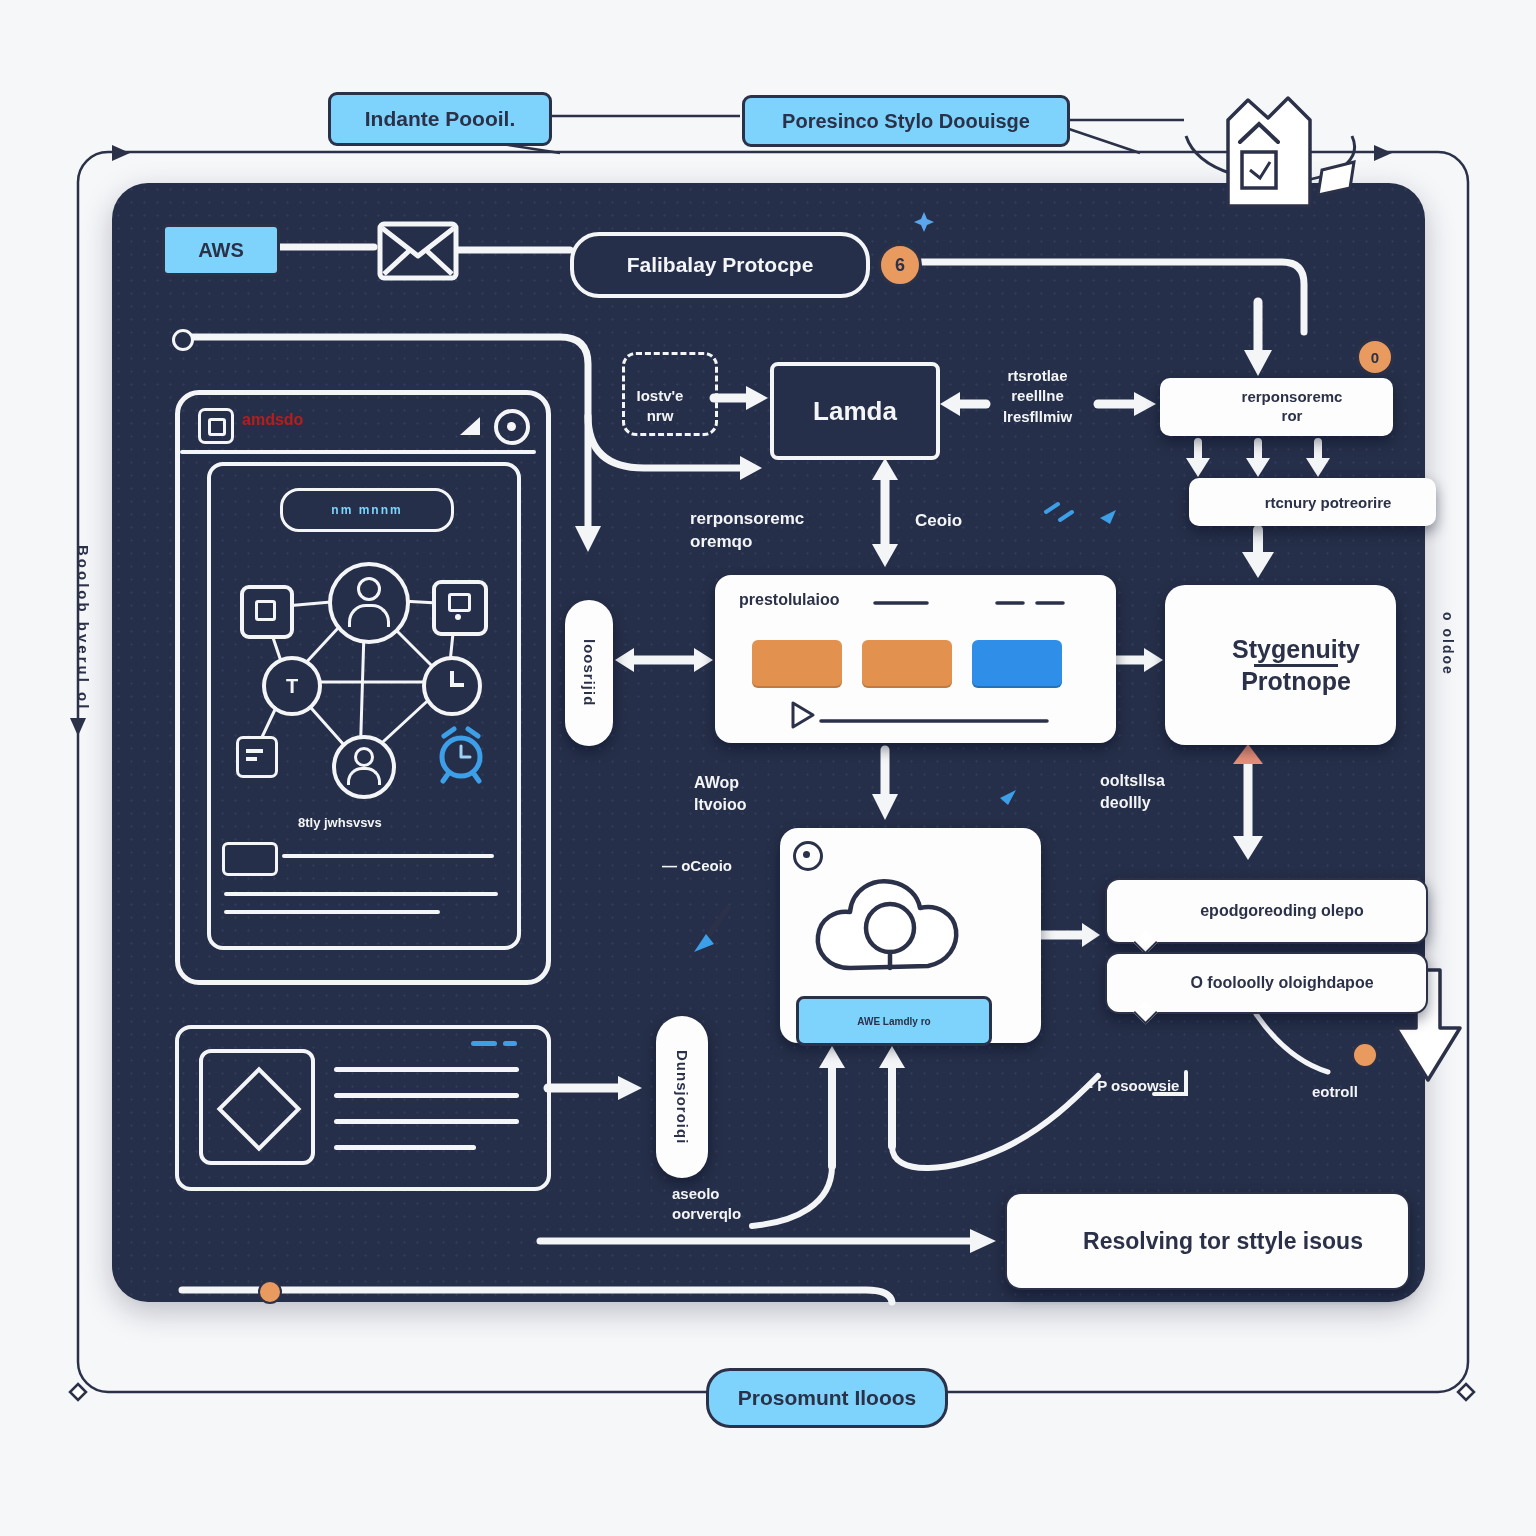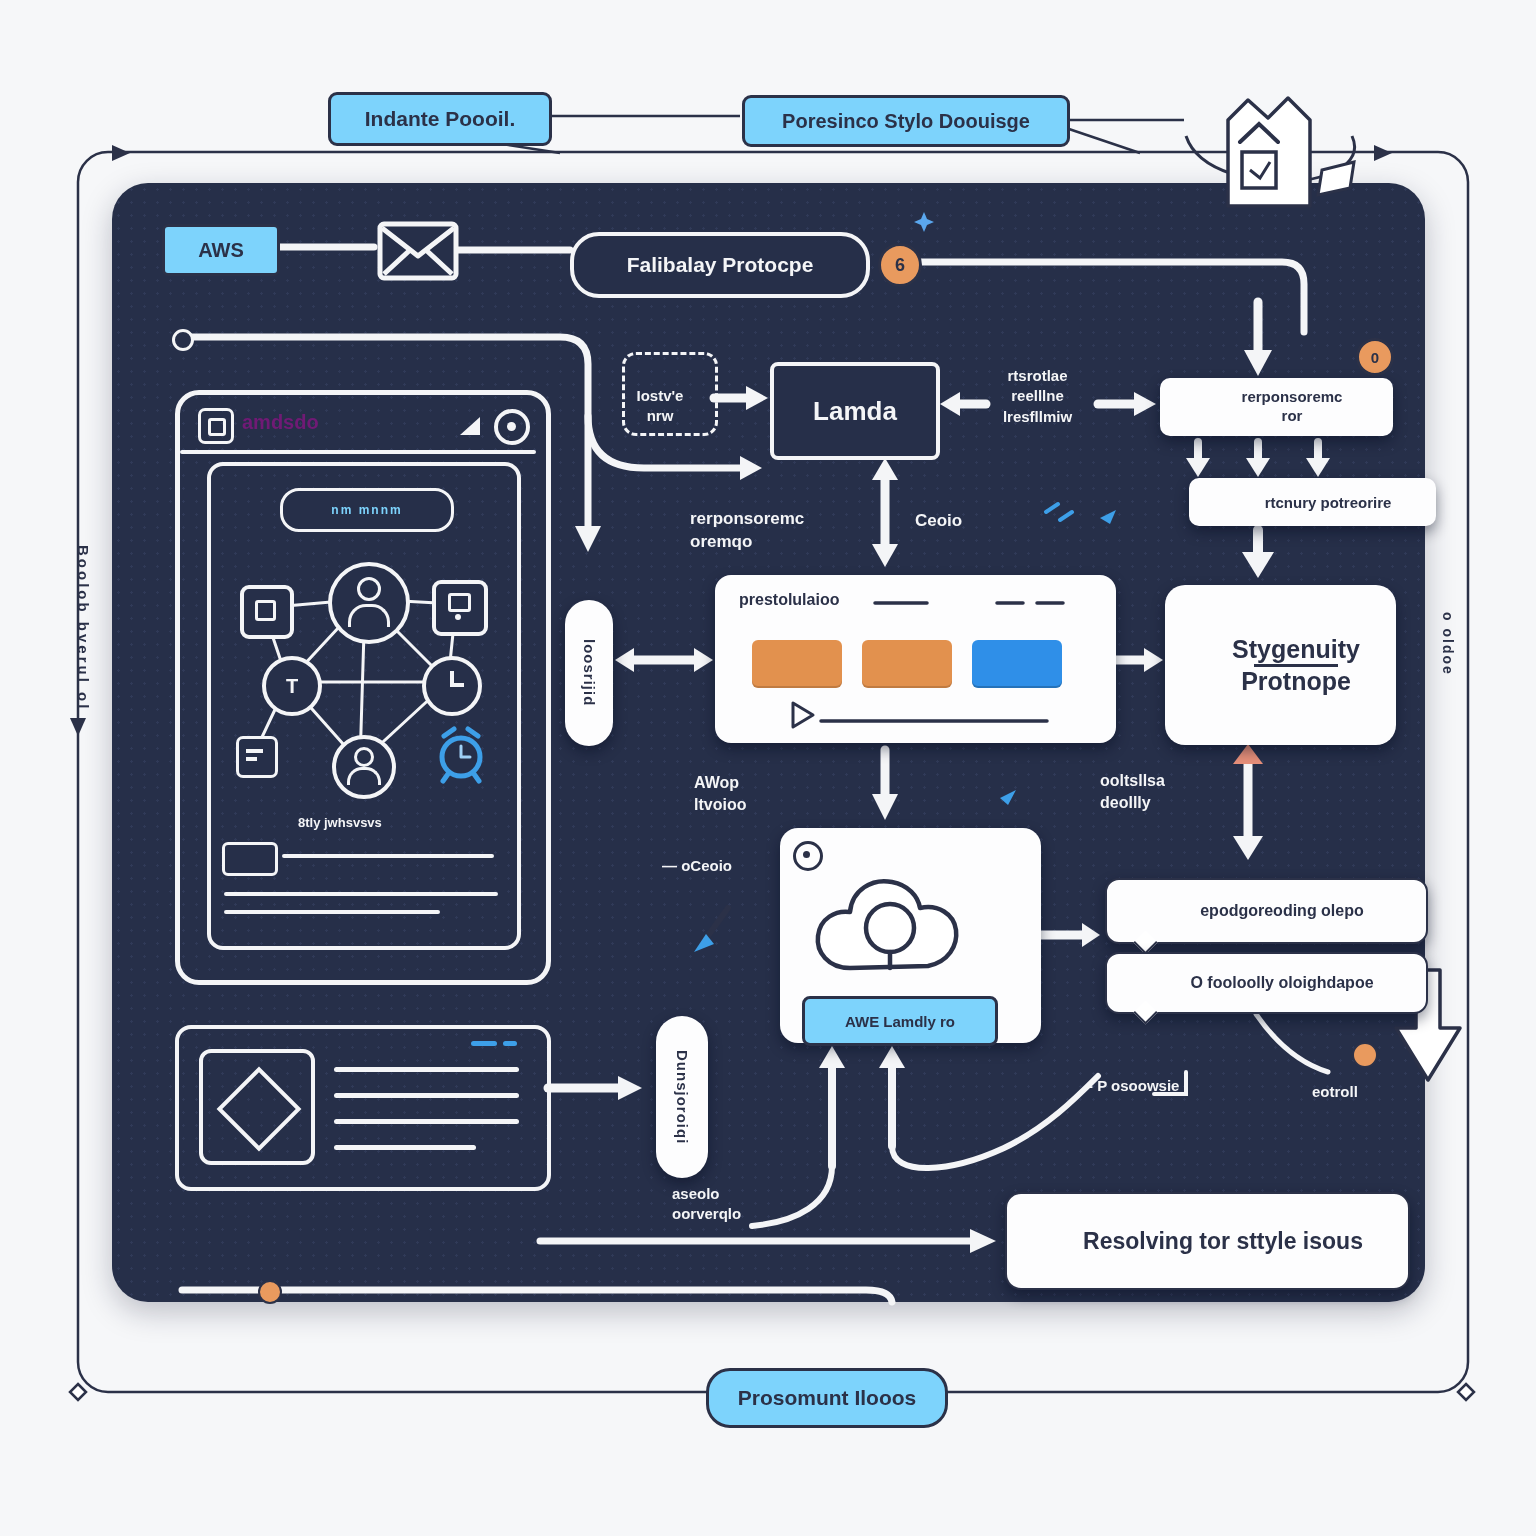--- a/index.html
+++ b/index.html
@@ -217,42 +217,42 @@
 
   <div class="wbox" style="left:780px;top:828px;width:230px;height:215px;border-radius:18px;display:block;">
     <span class="abs" style="left:13px;top:13px;width:24px;height:24px;border:3.5px solid #2b3148;border-radius:50%;">
       <span class="abs" style="left:7px;top:7px;width:7px;height:7px;background:#2b3148;border-radius:50%;"></span>
     </span>
     <svg class="abs" style="left:0;top:0;" width="230" height="215" viewBox="0 0 230 215">
       <path d="M70 140 C48 140 36 124 38 108 C40 90 56 82 70 84 C72 62 92 50 112 54 C128 57 138 68 140 80 C158 76 174 86 176 102 C178 118 168 134 148 138 Z" fill="#ffffff" stroke="#2b3148" stroke-width="4.5" stroke-linejoin="round"></path>
       <circle cx="110" cy="100" r="24" fill="none" stroke="#2b3148" stroke-width="4.5"></circle>
       <path d="M110 124 V140" stroke="#2b3148" stroke-width="4.5" stroke-linecap="round"></path>
     </svg>
-    <span class="obox" style="left:22px;top:168px;width:190px;height:44px;font-size:15px;border-radius:8px;">AWE Lamdly ro</span>
+    <span class="obox" style="left:16px;top:168px;width:190px;height:44px;font-size:10px;border-radius:8px;">AWE Lamdly ro</span>
   </div>
 
   <div class="note" style="left:1100px;top:770px;width:130px;font-size:16px;">ooltsllsa
 deollly</div>
   <div class="wbox" style="left:1105px;top:878px;width:288px;height:62px;border:2.5px solid #2b3148;border-radius:14px;font-size:16px;">
     <span>epodgoreoding olepo</span>
     <span class="tail"></span>
   </div>
   <div class="wbox" style="left:1105px;top:952px;width:288px;height:58px;border:2.5px solid #2b3148;border-radius:14px;font-size:16px;">
     <span>O fooloolly oloighdapoe</span>
     <span class="tail"></span>
   </div>
   <div class="dot" style="left:1352px;top:1042px;width:22px;height:22px;background:#e99a5e;border:2.5px solid #2b3148;"></div>
   <div class="note" style="left:1088px;top:1076px;font-size:15px;">- P osoowsie</div>
   <div class="note" style="left:1288px;top:1082px;font-size:15px;margin-left:24px;">eotroll</div>
 
   <div class="abs" style="left:175px;top:390px;width:366px;height:585px;border:5px solid #f4f5f7;border-radius:24px;">
     <span class="abs" style="left:18px;top:13px;width:30px;height:30px;border:3.5px solid #f4f5f7;border-radius:7px;">
       <span class="abs" style="left:7px;top:7px;width:12px;height:12px;border:3px solid #f4f5f7;border-radius:3px;"></span>
     </span>
-    <span class="abs" style="left:62px;top:16px;color:#701a75;font-weight:bold;font-size:20px;">amdsdo</span>
+    <span class="abs" style="left:62px;top:16px;color:#b91c1c;font-weight:bold;font-size:16px;">amdsdo</span>
     <svg class="abs" style="right:66px;top:22px;" width="20" height="18" viewBox="0 0 20 18">
       <polygon points="0,18 20,18 20,0" fill="#f4f5f7"></polygon>
     </svg>
     <span class="abs" style="right:16px;top:14px;width:28px;height:28px;border:4px solid #f4f5f7;border-radius:50%;">
       <span class="abs" style="left:9px;top:9px;width:9px;height:9px;background:#f4f5f7;border-radius:50%;"></span>
     </span>
   </div>
   <div class="abs" style="left:207px;top:462px;width:306px;height:480px;border:4px solid #f4f5f7;border-radius:16px;"></div>
   <div class="nodemask" style="left:280px;top:488px;width:168px;height:38px;border:3.5px solid #f4f5f7;border-radius:19px;
        display:flex;align-items:center;justify-content:center;color:#7dd3fc;font-size:12px;letter-spacing:2px;font-weight:bold;">nm mnnm</div>

